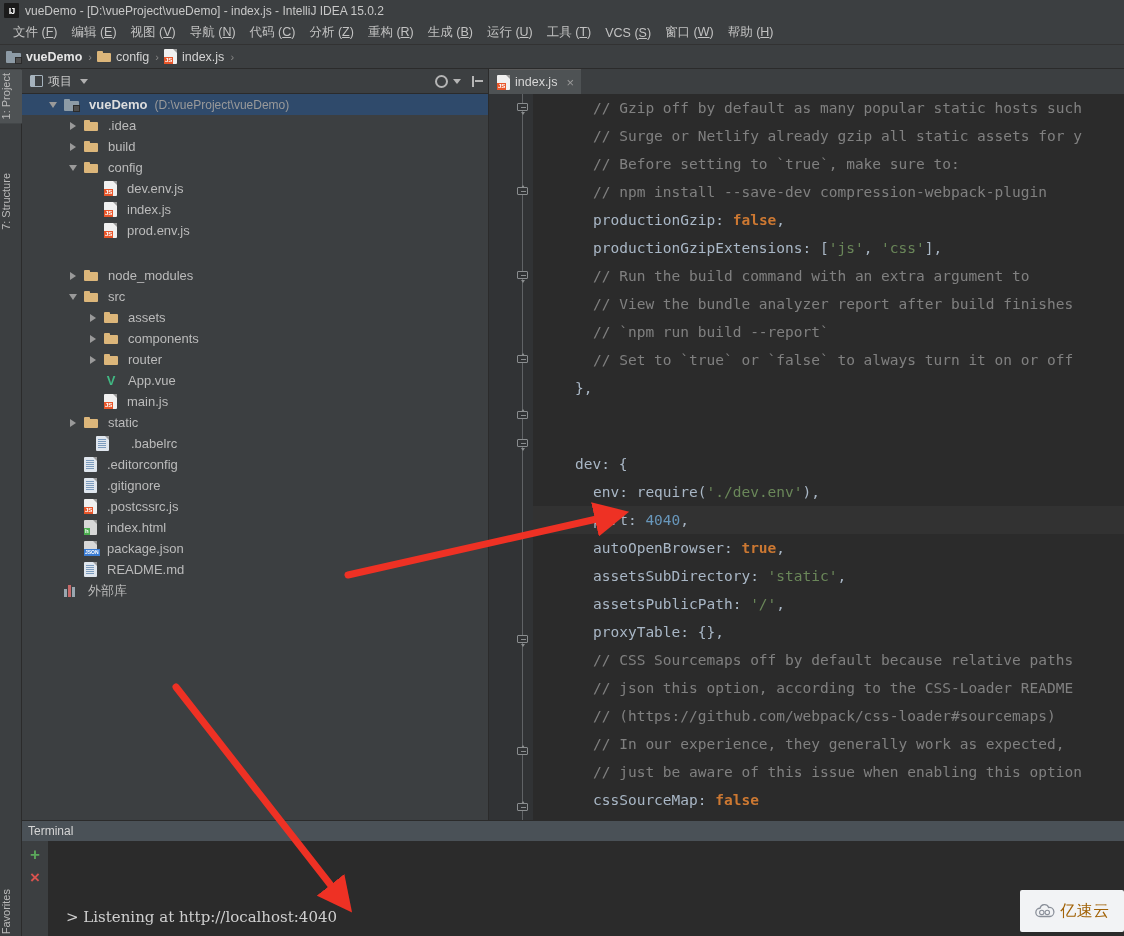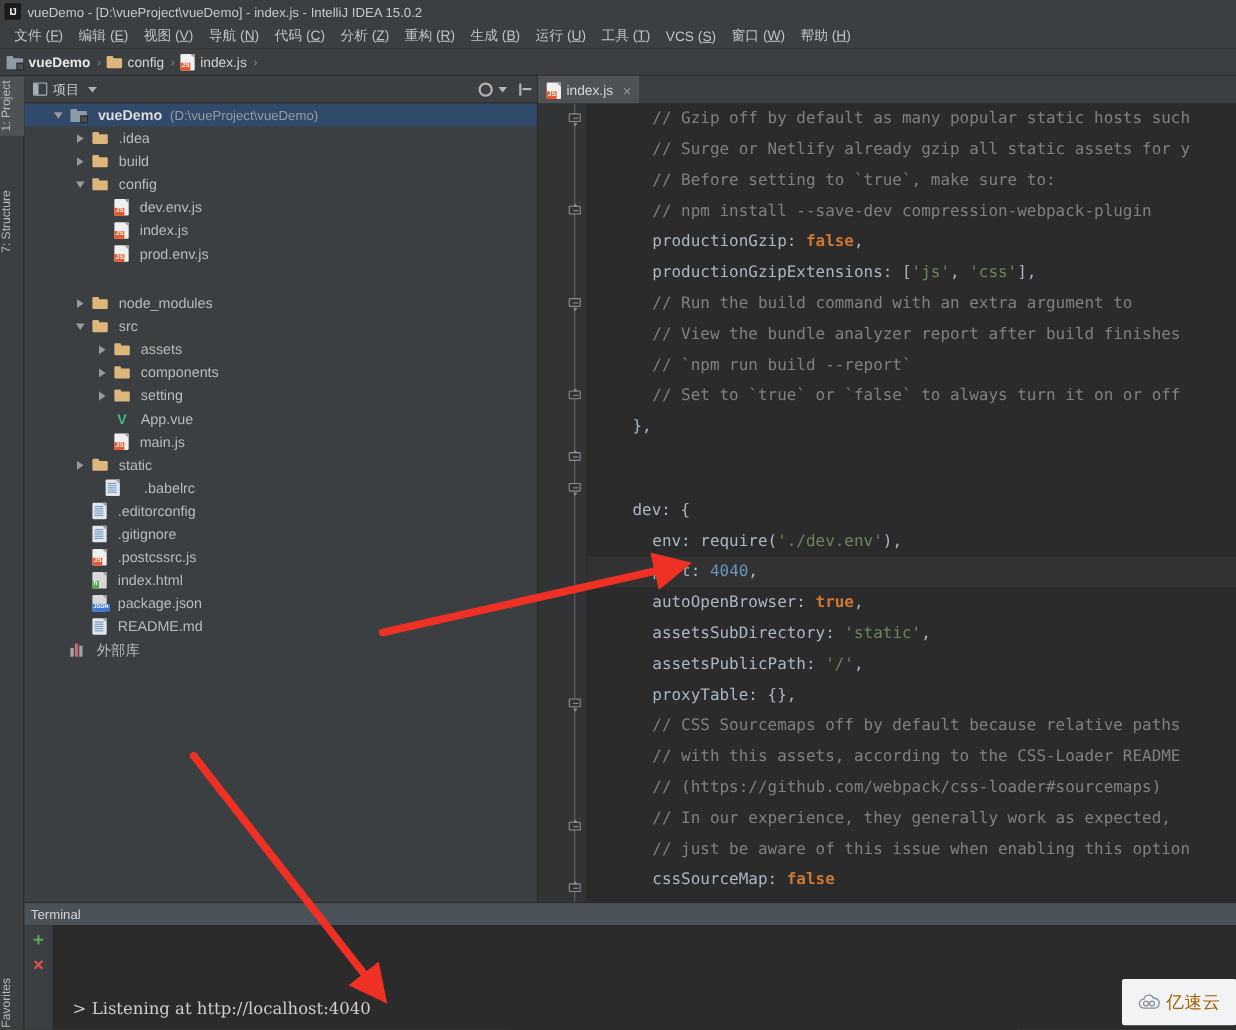--- a/index.html
+++ b/index.html
@@ -439,21 +439,21 @@
               <span class="arrow-right"></span>
             </span>
             <span class="ico ic-folder" style="margin-left: 4px;"></span>
             <span class="tree-label">components</span>
           </div>
           <div class="tree-row" style="padding-left: 64px;">
             <span class="tw">
               <span class="arrow-right"></span>
             </span>
             <span class="ico ic-folder" style="margin-left: 4px;"></span>
-            <span class="tree-label">setting</span>
+            <span class="tree-label">router</span>
           </div>
           <div class="tree-row" style="padding-left: 64px;">
             <span class="tw"></span>
             <span class="ico ic-vue" style="margin-left: 4px;">V</span>
             <span class="tree-label">App.vue</span>
           </div>
           <div class="tree-row" style="padding-left: 64px;">
             <span class="tw"></span>
             <span class="ico fico js" style="margin-left: 4px;">
               <span class="tag">JS</span>
@@ -617,21 +617,21 @@
             <div class="codeline" style="padding-left: 60px;"><span class="tok-comment">// Set to `true` or `false` to always turn it on or off</span></div>
             <div class="codeline" style="padding-left: 42px;"><span class="tok-plain">},</span></div>
             <div class="codeline" style="padding-left: 42px; margin-top: 48px;"><span class="tok-plain">dev: {</span></div>
             <div class="codeline" style="padding-left: 60px;"><span class="tok-plain">env: require(</span><span class="tok-str">'./dev.env'</span><span class="tok-plain">),</span></div>
             <div class="codeline current" style="padding-left: 60px;"><span class="tok-plain">port: </span><span class="tok-num">4040</span><span class="tok-plain">,</span></div>
             <div class="codeline" style="padding-left: 60px;"><span class="tok-plain">autoOpenBrowser: </span><span class="tok-kw">true</span><span class="tok-plain">,</span></div>
             <div class="codeline" style="padding-left: 60px;"><span class="tok-plain">assetsSubDirectory: </span><span class="tok-str">'static'</span><span class="tok-plain">,</span></div>
             <div class="codeline" style="padding-left: 60px;"><span class="tok-plain">assetsPublicPath: </span><span class="tok-str">'/'</span><span class="tok-plain">,</span></div>
             <div class="codeline" style="padding-left: 60px;"><span class="tok-plain">proxyTable: {},</span></div>
             <div class="codeline" style="padding-left: 60px;"><span class="tok-comment">// CSS Sourcemaps off by default because relative paths</span></div>
-            <div class="codeline" style="padding-left: 60px;"><span class="tok-comment">// with this assets, according to the CSS-Loader README</span></div>
+            <div class="codeline" style="padding-left: 60px;"><span class="tok-comment">// json this option, according to the CSS-Loader README</span></div>
             <div class="codeline" style="padding-left: 60px;"><span class="tok-comment">// (https://github.com/webpack/css-loader#sourcemaps)</span></div>
             <div class="codeline" style="padding-left: 60px;"><span class="tok-comment">// In our experience, they generally work as expected,</span></div>
             <div class="codeline" style="padding-left: 60px;"><span class="tok-comment">// just be aware of this issue when enabling this option</span></div>
             <div class="codeline" style="padding-left: 60px;"><span class="tok-plain">cssSourceMap: </span><span class="tok-kw">false</span></div>
             <div class="codeline" style="padding-left: 42px;"><span class="tok-plain">}</span></div>
           </div>
       </div>
     </div>
   </div>
 

